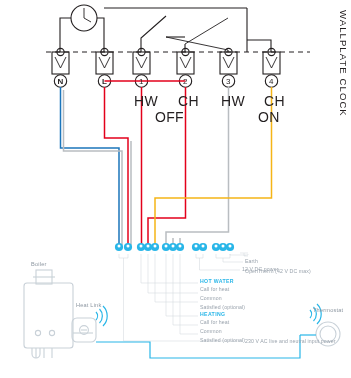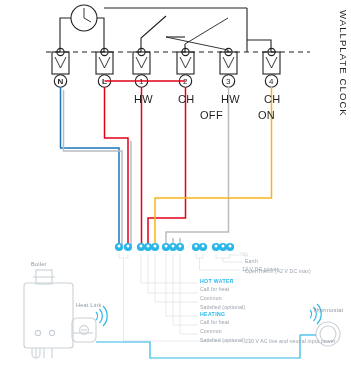--- a/index.html
+++ b/index.html
@@ -2,21 +2,21 @@
 <html><head>
 <meta charset="utf-8">
 <style>
   html,body{margin:0;padding:0;background:#ffffff;}
   body{width:351px;height:378px;position:relative;overflow:hidden;
        font-family:"Liberation Sans",sans-serif;color:#231f20;}
   #stage{position:absolute;inset:0;width:351px;height:378px;}
   svg{position:absolute;left:0;top:0;width:351px;height:378px;display:block;}
   .lbl{position:absolute;white-space:nowrap;line-height:1;}
   .term-lbl{font-size:7.5px;color:#231f20;letter-spacing:.2px;}
-  .state-lbl{font-size:11px;color:#231f20;letter-spacing:.3px;}
+  .state-lbl{font-size:14px;color:#231f20;letter-spacing:.3px;}
   .wallplate{position:absolute;right:2px;top:10px;font-size:9.5px;letter-spacing:1.1px;
              color:#231f20;writing-mode:vertical-rl;text-orientation:mixed;}
   .cap{font-size:5.2px;color:#9aa3ad;letter-spacing:.1px;}
   .cap-head{font-size:5.2px;color:#29b6e8;letter-spacing:.35px;font-weight:bold;}
   .dev-lbl{font-size:5.6px;color:#8d97a1;letter-spacing:.2px;}
 </style>
 </head>
 <body>
 
 <div id="stage">
@@ -223,21 +223,21 @@
   <div class="lbl term-lbl" style="left:139px;top:77.5px;font-size:8px;">1</div>
   <div class="lbl term-lbl" style="left:183px;top:77.5px;font-size:8px;">2</div>
   <div class="lbl term-lbl" style="left:226px;top:77.5px;font-size:8px;">3</div>
   <div class="lbl term-lbl" style="left:269px;top:77.5px;font-size:8px;">4</div>
 
   <div class="lbl state-lbl" style="left:134px;top:94px;">HW</div>
   <div class="lbl state-lbl" style="left:178px;top:94px;">CH</div>
   <div class="lbl state-lbl" style="left:221px;top:94px;">HW</div>
   <div class="lbl state-lbl" style="left:264px;top:94px;">CH</div>
 
-  <div class="lbl state-lbl" style="left:155px;top:110px;margin-left:45px;">OFF</div>
+  <div class="lbl state-lbl" style="left:155px;top:110px;">OFF</div>
   <div class="lbl state-lbl" style="left:258px;top:110px;">ON</div>
 
   <div class="lbl dev-lbl" style="left:31px;top:262px;">Boiler</div>
   <div class="lbl dev-lbl" style="left:76px;top:303px;">Heat Link</div>
   <div class="lbl dev-lbl" style="left:313px;top:308px;">Thermostat</div>
 
   <div class="lbl cap" style="left:242px;top:267px;">12 V DC power</div>
   <div class="lbl cap" style="left:245px;top:259px;">Earth</div>
   <div class="lbl cap" style="left:245px;top:268.5px;">OpenTherm (42 V DC max)</div>
 

